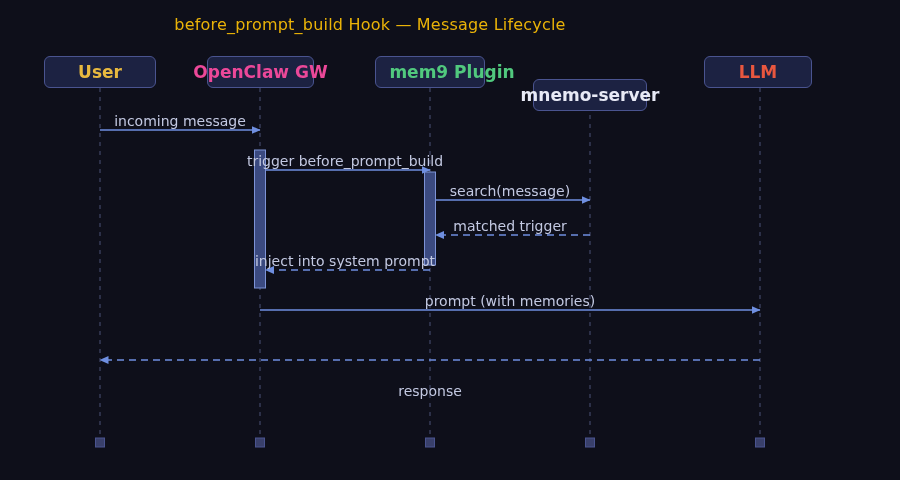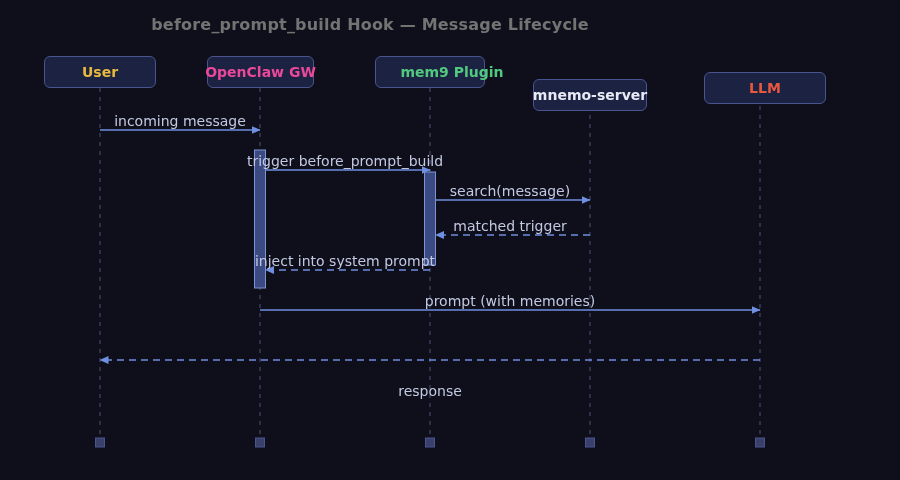--- a/index.html
+++ b/index.html
@@ -19,22 +19,22 @@
     width: 900px;
     height: 480px;
   }
   .diagram-title {
     position: absolute;
     left: 0;
     top: 15px;
     width: 740px;
     text-align: center;
     font-size: 16px;
-    font-weight: bold;
-    color: #737373;
+    font-weight: normal;
+    color: #eab308;
     letter-spacing: 0.2px;
   }
   svg.diagram-canvas {
     position: absolute;
     left: 0;
     top: 0;
     width: 900px;
     height: 480px;
   }
   .actor-box {
@@ -42,21 +42,21 @@
     height: 32px;
     border: 1px solid #4a5490;
     border-radius: 6px;
     background: #1c2242;
     display: flex;
     align-items: center;
     justify-content: center;
     box-sizing: border-box;
   }
   .actor-label {
-    font-size: 14px;
+    font-size: 17px;
     font-weight: bold;
     white-space: nowrap;
   }
   .msg-label {
     position: absolute;
     font-size: 14px;
     color: #c3c9e2;
     white-space: nowrap;
     transform: translateX(-50%);
   }
@@ -112,21 +112,21 @@
       </div>
       <div class="actor-box" style="left: 207px; top: 56px; width: 107px;">
         <span class="actor-label" style="color: #ec4899;">OpenClaw GW</span>
       </div>
       <div class="actor-box" style="left: 375px; top: 56px; width: 110px; padding-left: 44px;">
         <span class="actor-label" style="color: rgb(81, 201, 126);">mem9 Plugin</span>
       </div>
       <div class="actor-box" style="left: 533px; top: 56px; width: 114px; margin-top: 23px;">
         <span class="actor-label" style="color: rgb(232, 234, 246);">mnemo-server</span>
       </div>
-      <div class="actor-box" style="left: 704px; top: 72px; width: 122px;">
+      <div class="actor-box" style="left: 704px; top: 56px; width: 108px;">
         <span class="actor-label" style="color: rgb(232, 87, 63);">LLM</span>
       </div>
     </div>
   <div id="labels-layer">
       <div class="msg-label" style="left: 180px; top: 113px;">incoming message</div>
       <div class="msg-label" style="left: 345px; top: 153px;">trigger before_prompt_build</div>
       <div class="msg-label" style="left: 510px; top: 183px;">search(message)</div>
       <div class="msg-label" style="left: 510px; top: 218px;">matched trigger</div>
       <div class="msg-label" style="left: 345px; top: 253px;">inject into system prompt</div>
       <div class="msg-label" style="left: 510px; top: 293px;">prompt  (with memories)</div>

